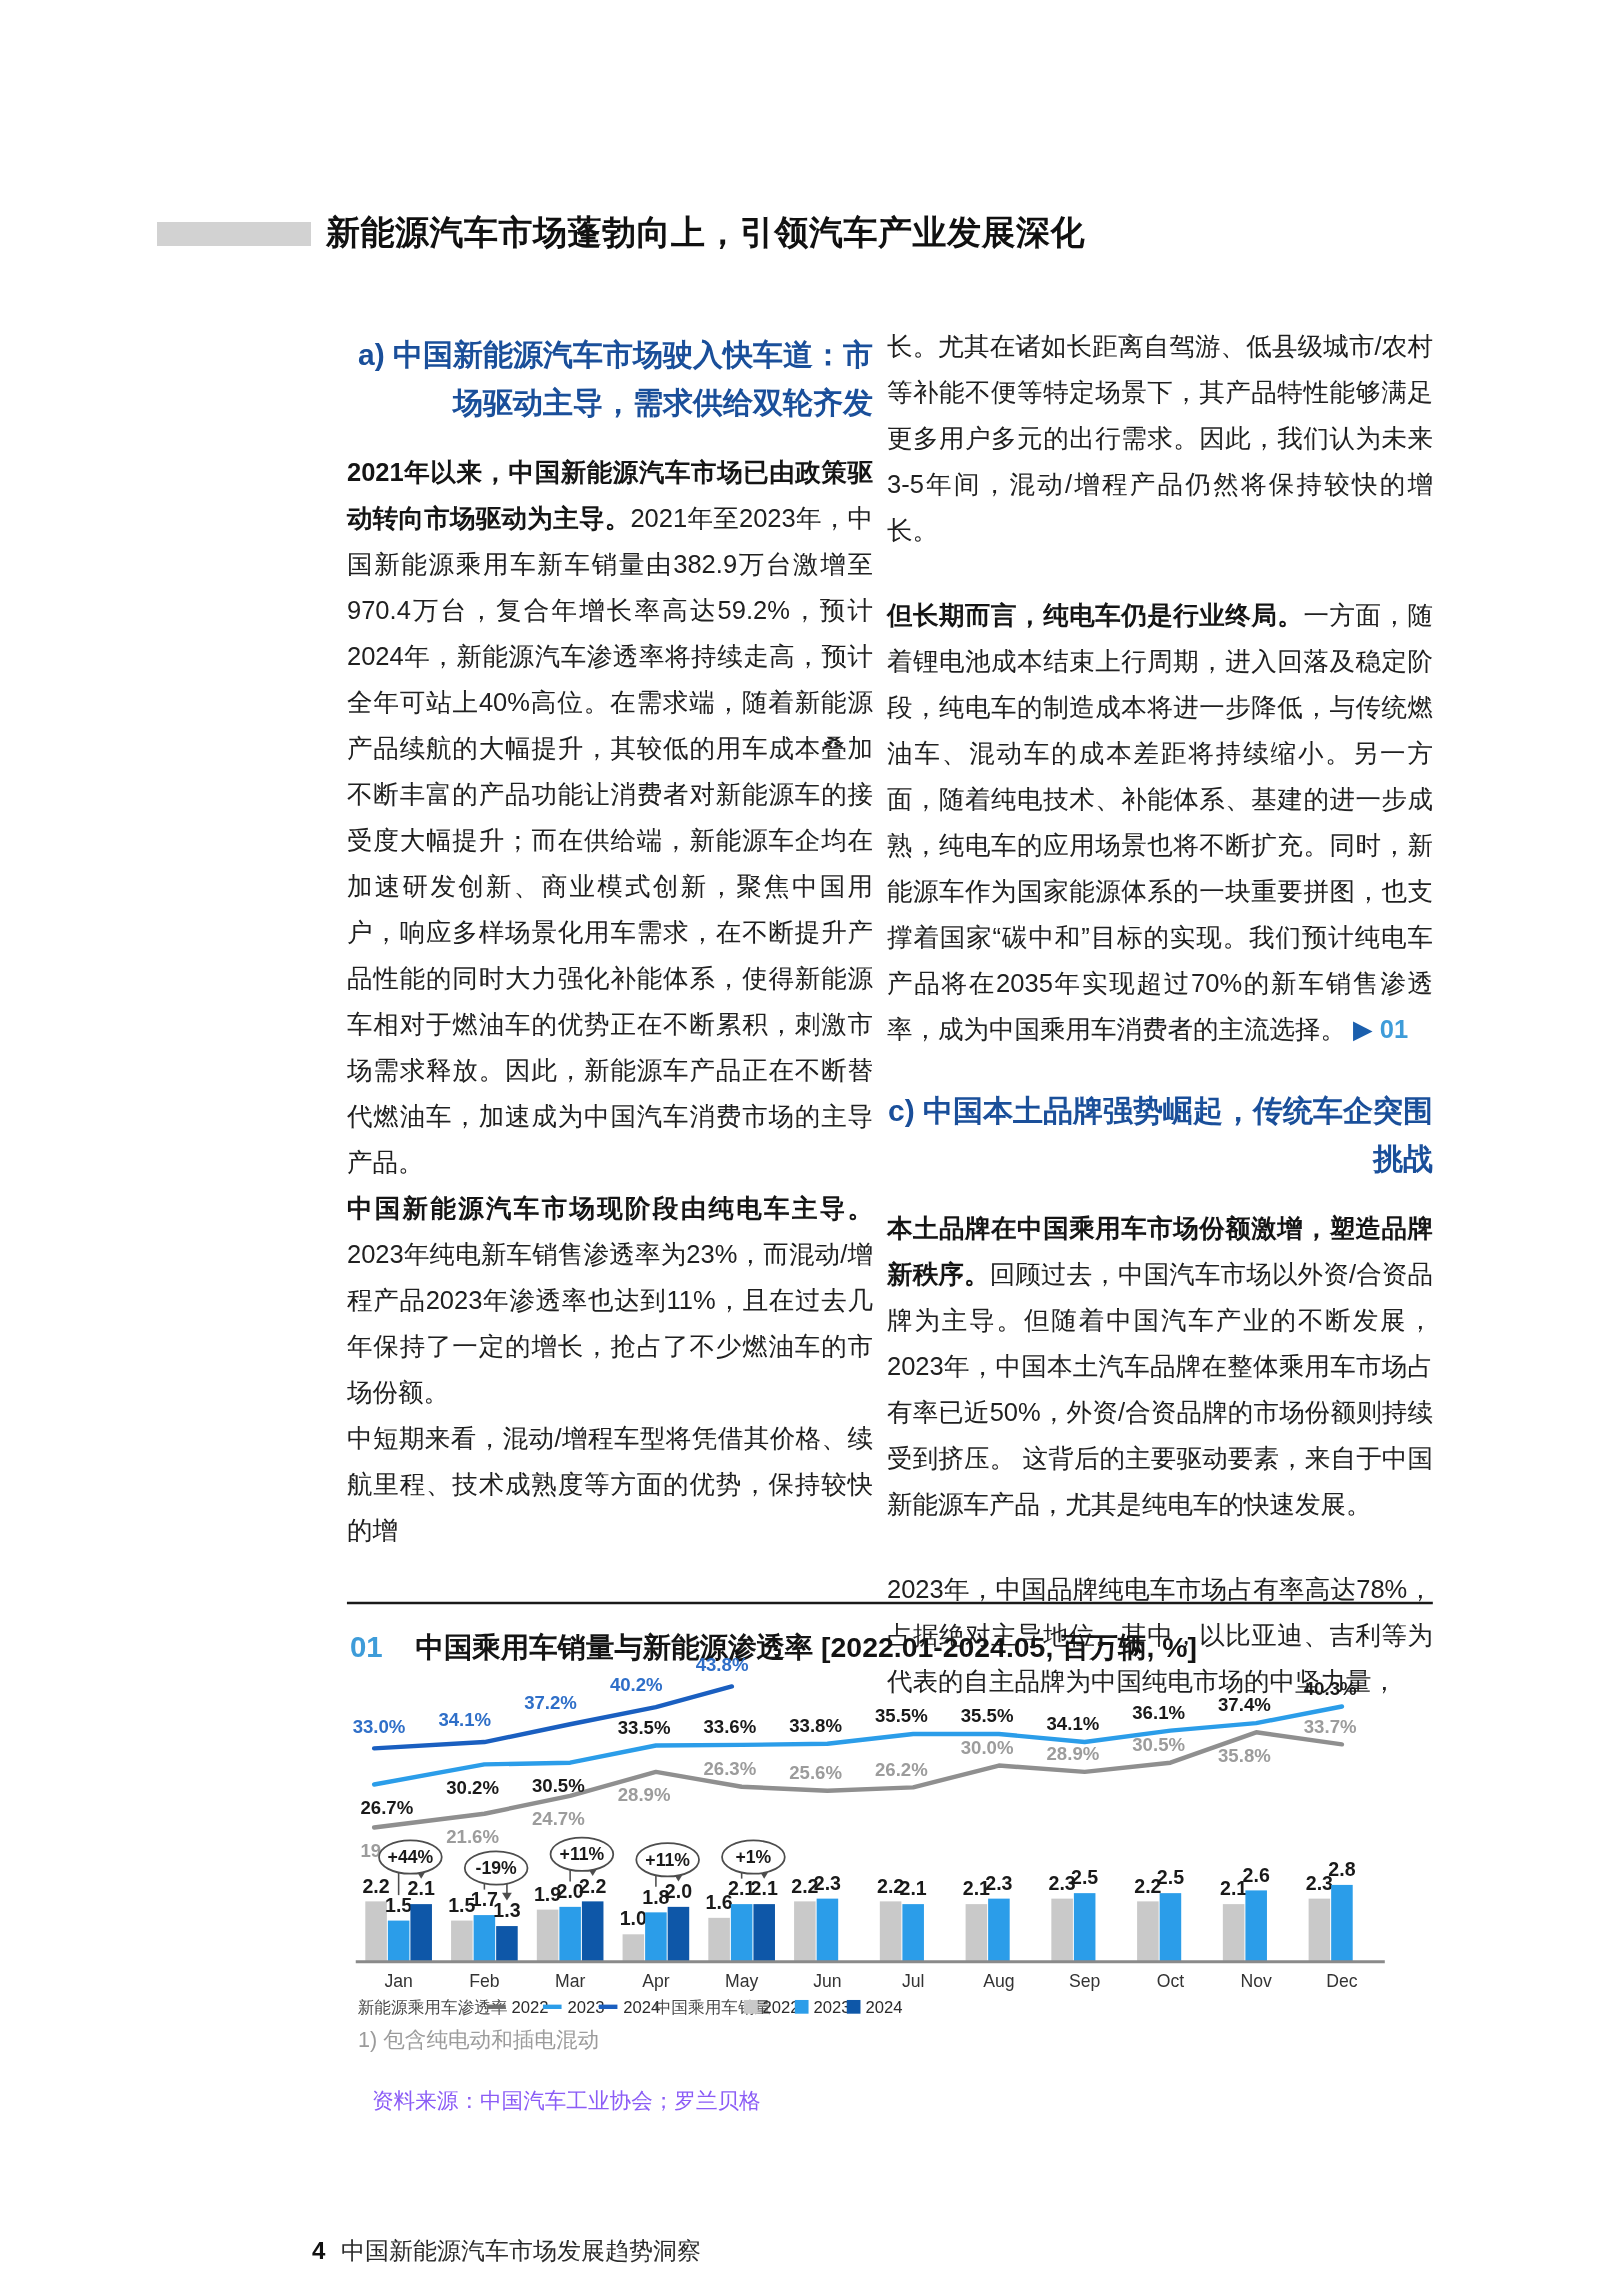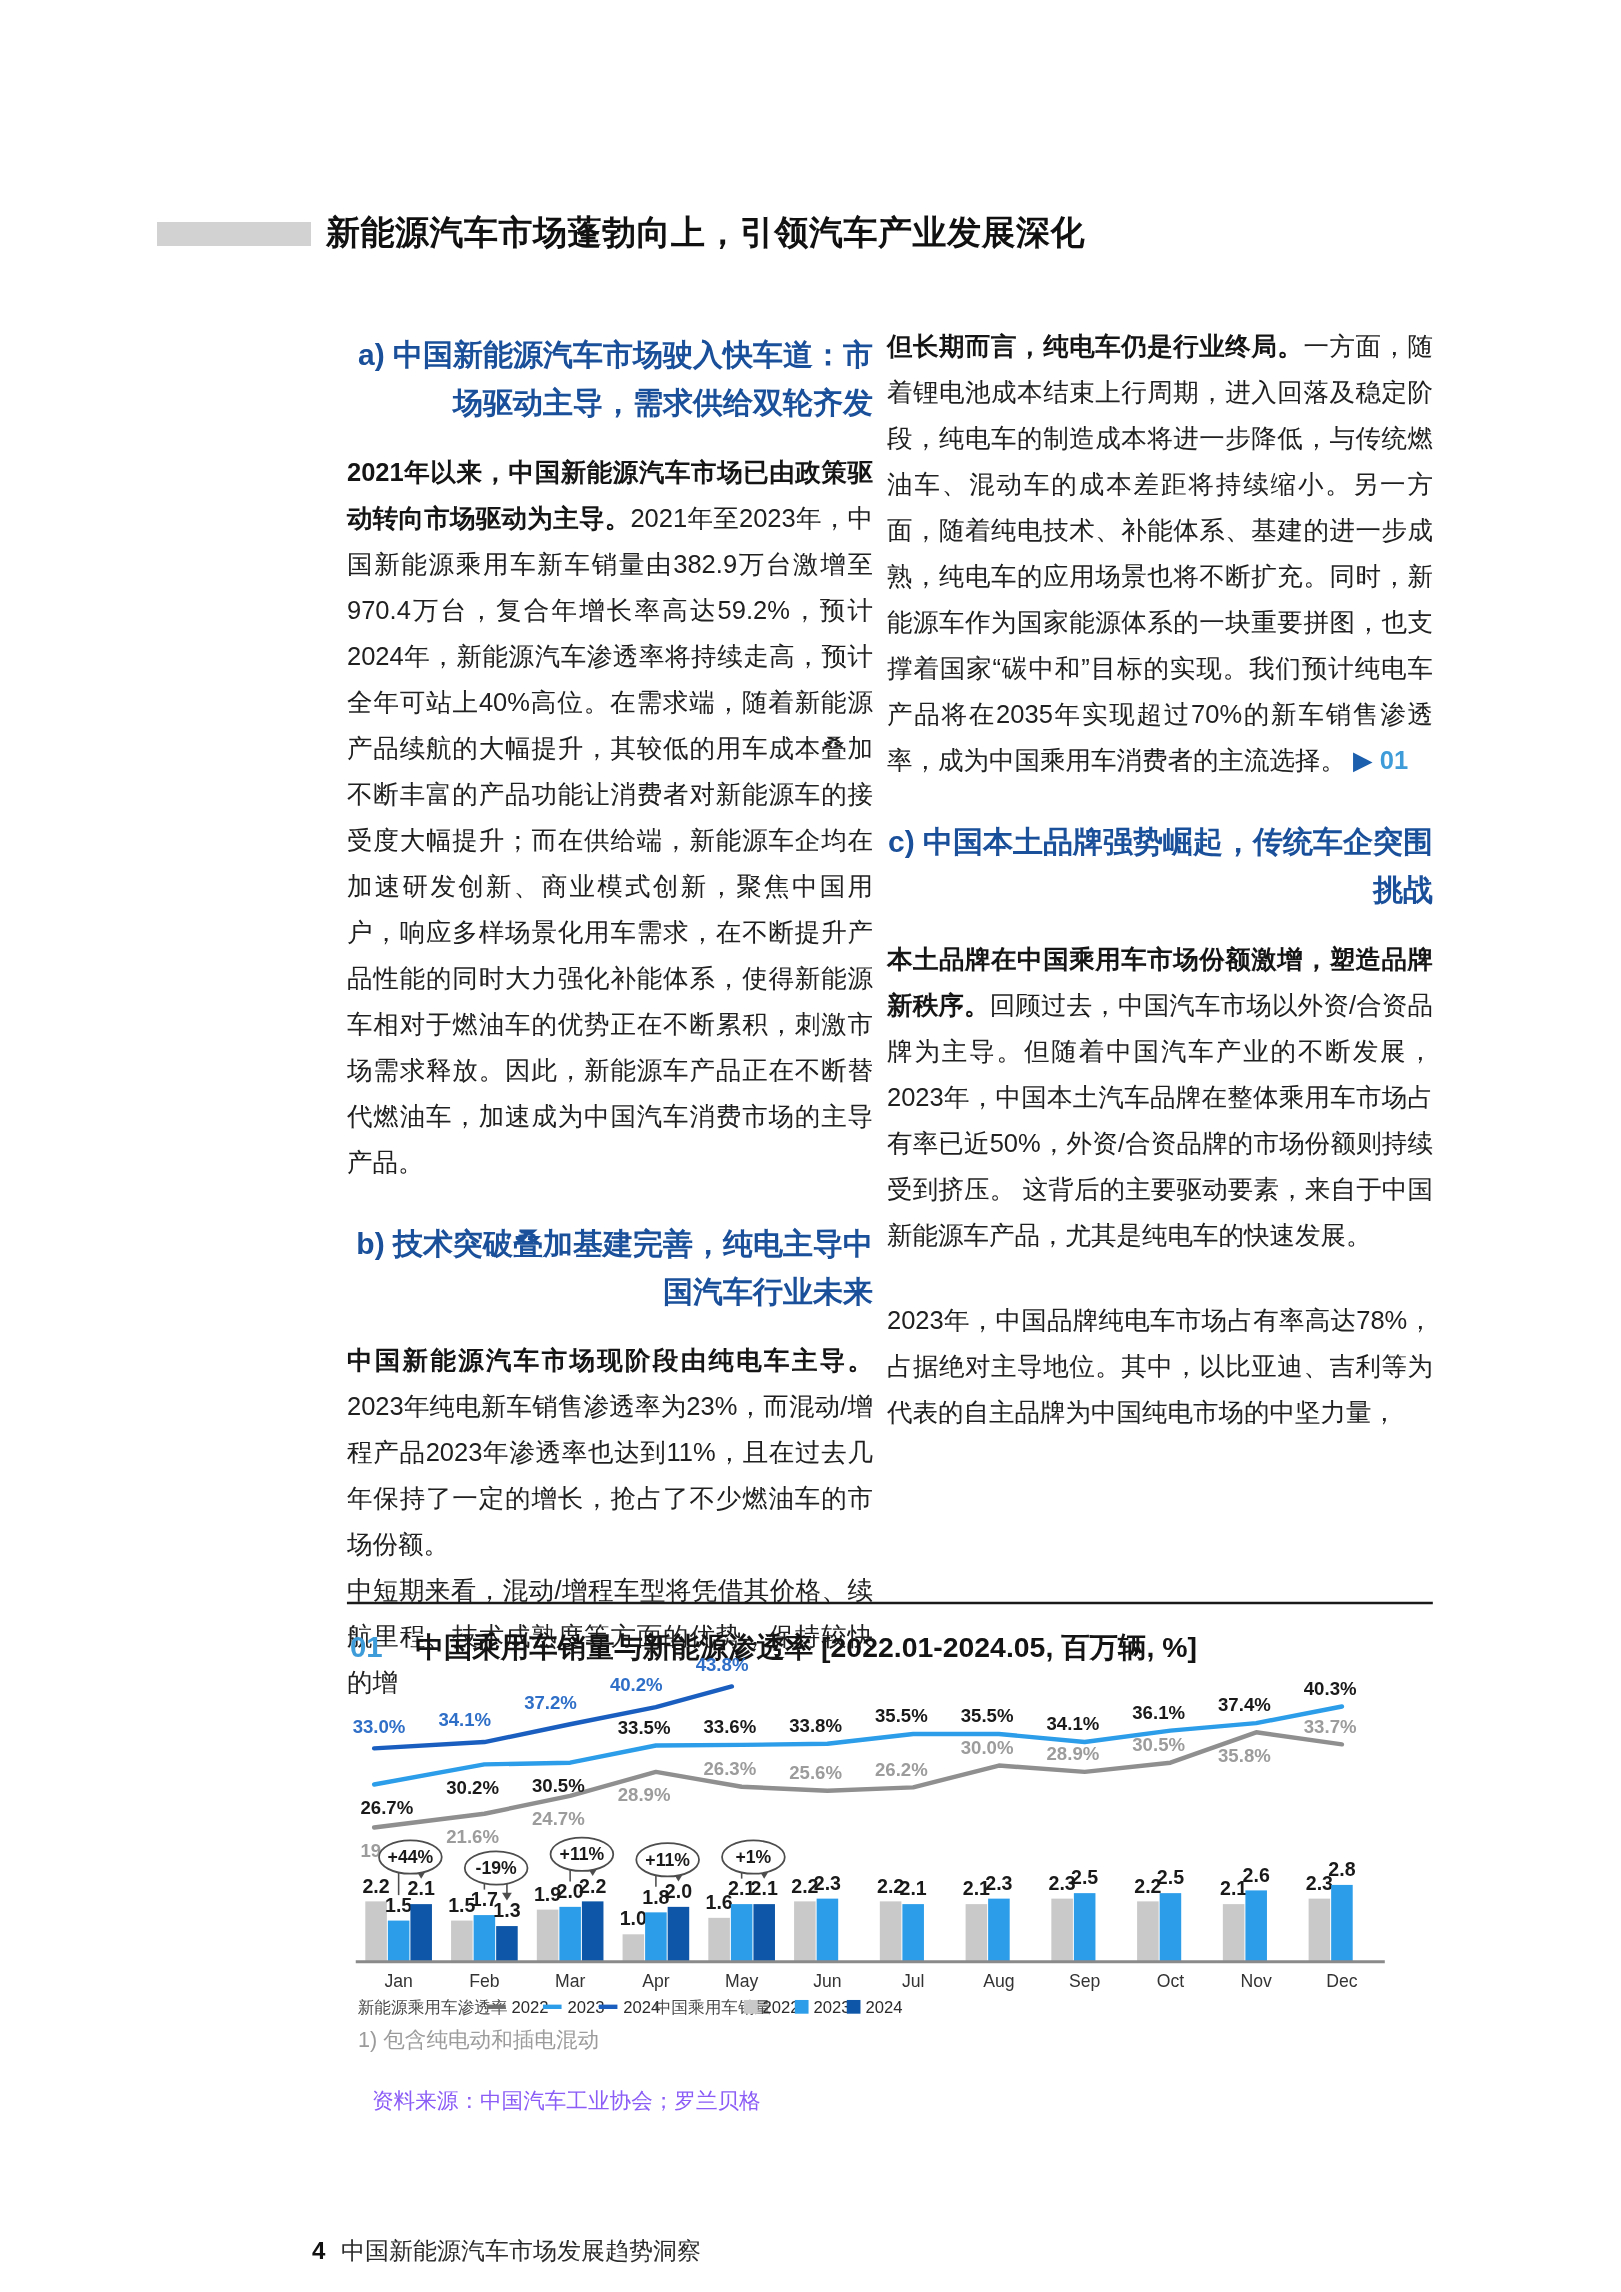--- a/index.html
+++ b/index.html
@@ -56,26 +56,26 @@
 <body>
 
 <div class="page">
 
   <div class="header-bar"></div>
   <div class="page-title">新能源汽车市场蓬勃向上，引领汽车产业发展深化</div>
 
   <div class="col col-left">
     <h3>a) 中国新能源汽车市场驶入快车道：市场驱动主导，需求供给双轮齐发</h3>
     <p><span class="lead">2021年以来，中国新能源汽车市场已由政策驱动转向市场驱动为主导。</span><span>2021年至2023年，中国新能源乘用车新车销量由382.9万台激增至970.4万台，复合年增长率高达59.2%，预计2024年，新能源汽车渗透率将持续走高，预计全年可站上40%高位。在需求端，随着新能源产品续航的大幅提升，其较低的用车成本叠加不断丰富的产品功能让消费者对新能源车的接受度大幅提升；而在供给端，新能源车企均在加速研发创新、商业模式创新，聚焦中国用户，响应多样场景化用车需求，在不断提升产品性能的同时大力强化补能体系，使得新能源车相对于燃油车的优势正在不断累积，刺激市场需求释放。因此，新能源车产品正在不断替代燃油车，加速成为中国汽车消费市场的主导产品。</span></p>
-    <h3 class="later">b) 技术突破叠加基建完善，纯电主导中国汽车行业未来</h3>
     <p><span class="lead">中国新能源汽车市场现阶段由纯电车主导。</span><span>2023年纯电新车销售渗透率为23%，而混动/增程产品2023年渗透率也达到11%，且在过去几年保持了一定的增长，抢占了不少燃油车的市场份额。</span></p>
     <p>中短期来看，混动/增程车型将凭借其价格、续航里程、技术成熟度等方面的优势，保持较快的增</p>
   </div>
 
   <div class="col col-right">
+    <p class="gap-after">长。尤其在诸如长距离自驾游、低县级城市/农村等补能不便等特定场景下，其产品特性能够满足更多用户多元的出行需求。因此，我们认为未来3-5年间，混动/增程产品仍然将保持较快的增长。</p>
     <p><span class="lead">但长期而言，纯电车仍是行业终局。</span><span>一方面，随着锂电池成本结束上行周期，进入回落及稳定阶段，纯电车的制造成本将进一步降低，与传统燃油车、混动车的成本差距将持续缩小。另一方面，随着纯电技术、补能体系、基建的进一步成熟，纯电车的应用场景也将不断扩充。同时，新能源车作为国家能源体系的一块重要拼图，也支撑着国家“碳中和”目标的实现。我们预计纯电车产品将在2035年实现超过70%的新车销售渗透率，成为中国乘用车消费者的主流选择。</span><span> <span class="fig-ref-arrow">▶</span> <span class="fig-ref-label">01</span></span></p>
     <h3 class="later">c) 中国本土品牌强势崛起，传统车企突围挑战</h3>
     <p class="gap-after"><span class="lead">本土品牌在中国乘用车市场份额激增，塑造品牌新秩序。</span><span>回顾过去，中国汽车市场以外资/合资品牌为主导。但随着中国汽车产业的不断发展，2023年，中国本土汽车品牌在整体乘用车市场占有率已近50%，外资/合资品牌的市场份额则持续受到挤压。  这背后的主要驱动要素，来自于中国新能源车产品，尤其是纯电车的快速发展。</span></p>
     <p>2023年，中国品牌纯电车市场占有率高达78%，占据绝对主导地位。其中，以比亚迪、吉利等为代表的自主品牌为中国纯电市场的中坚力量，</p>
   </div>
 
   <svg id="figure-svg" width="1621" height="608" viewBox="0 0 1654 620" style="position:absolute;left:0;top:1596px;">
       <line x1="354" y1="7" x2="1462" y2="7" stroke="#1a1a1a" stroke-width="2.5"></line>
       <text x="357" y="62" font-size="30" font-weight="bold" fill="#3E9CD9">01</text>
       <text x="424" y="62" font-size="29" font-weight="bold" fill="#141414">中国乘用车销量与新能源渗透率 [2022.01-2024.05, 百万辆, %]</text>

